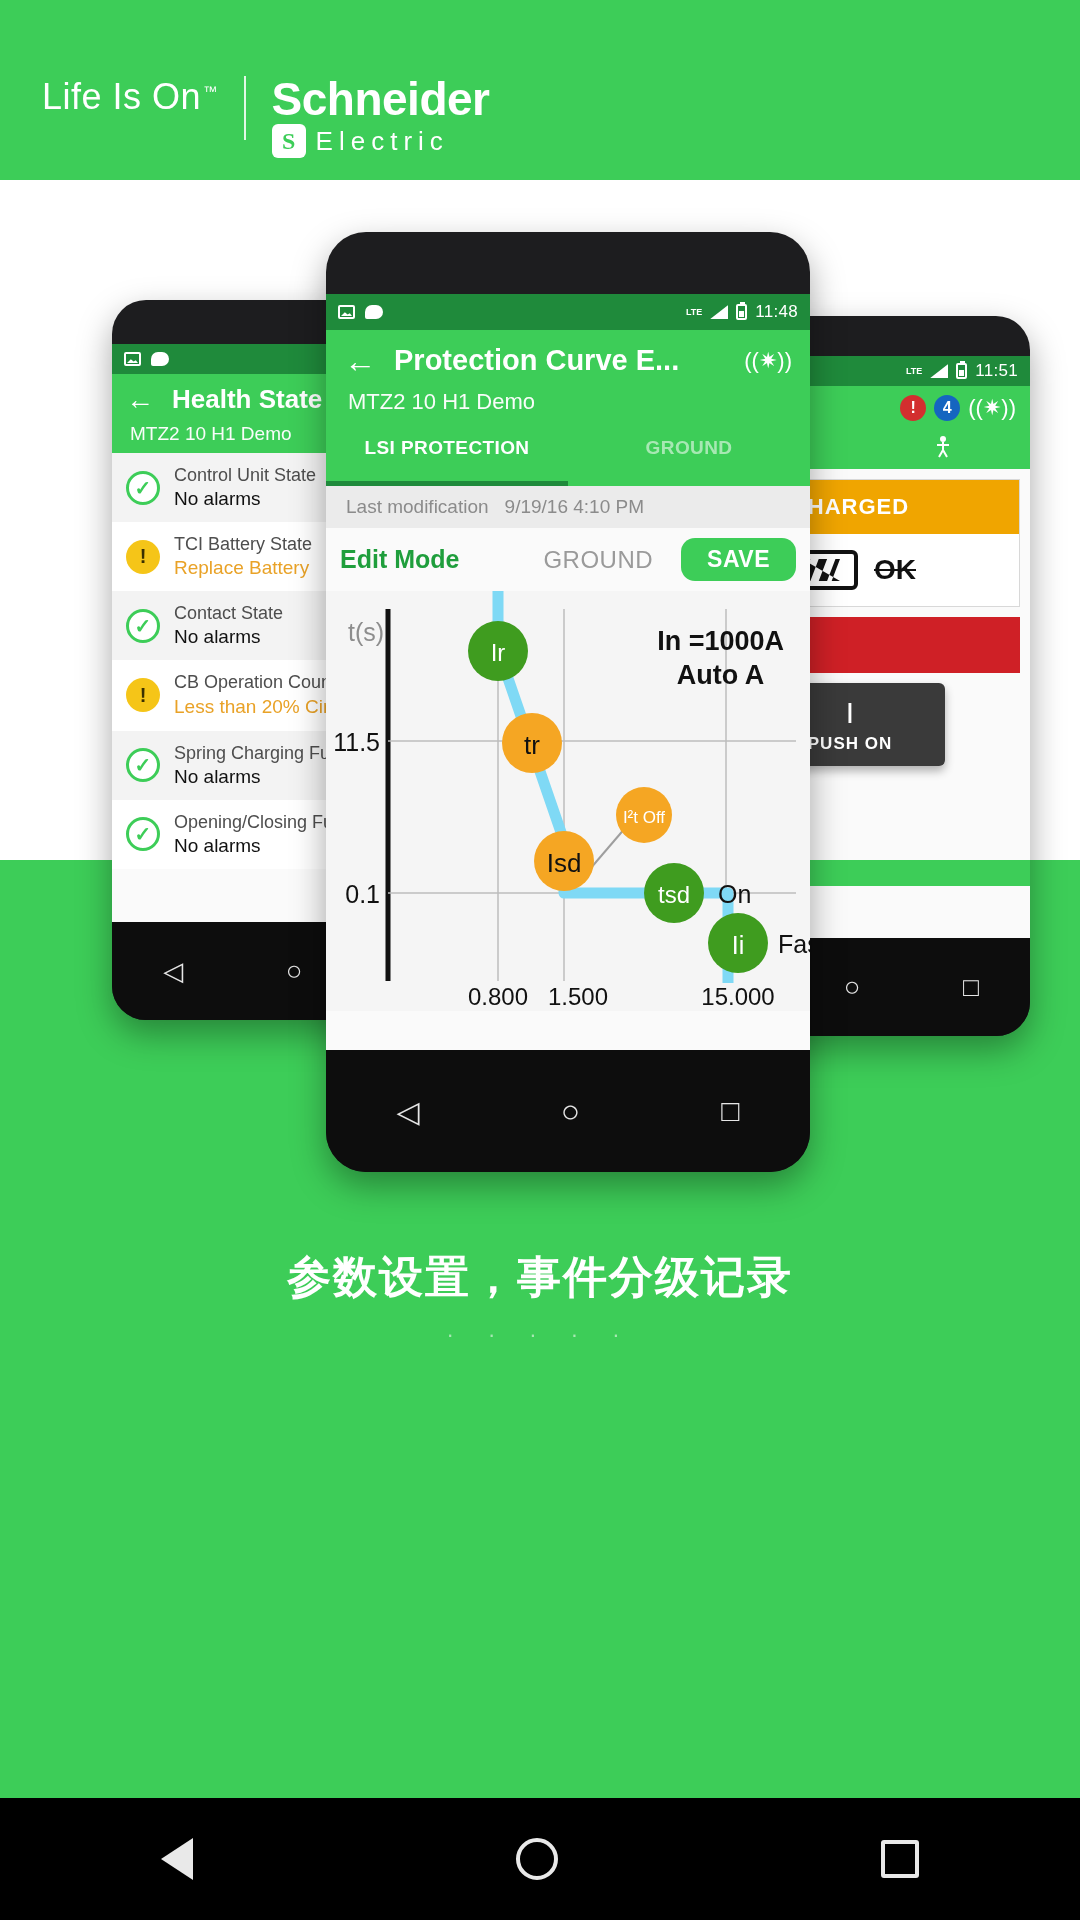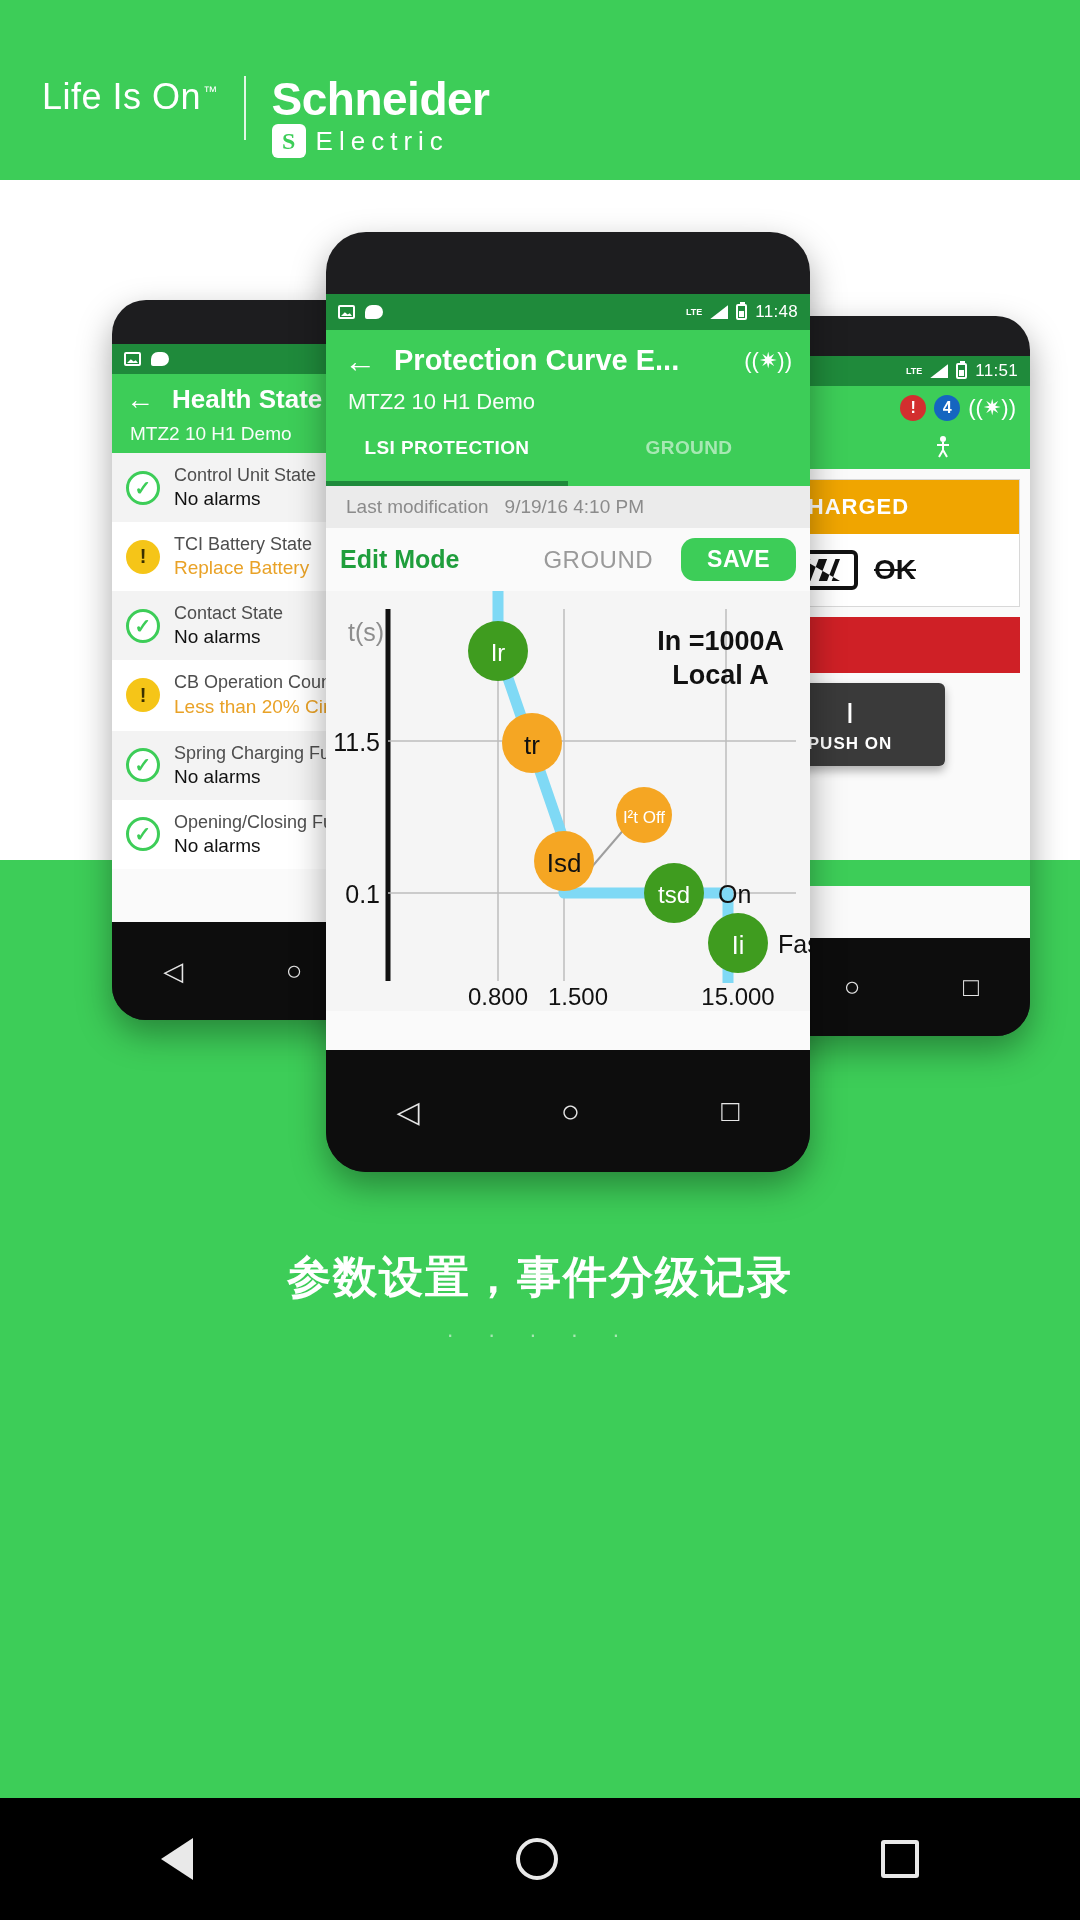--- a/index.html
+++ b/index.html
@@ -482,21 +482,21 @@
         <text x="54" y="312" text-anchor="end" font-size="25" fill="#111" font-family="Liberation Sans, sans-serif">0.1</text>
         <text x="172" y="414" text-anchor="middle" font-size="24" fill="#111" font-family="Liberation Sans, sans-serif">0.800</text>
         <text x="252" y="414" text-anchor="middle" font-size="24" fill="#111" font-family="Liberation Sans, sans-serif">1.500</text>
         <text x="412" y="414" text-anchor="middle" font-size="24" fill="#111" font-family="Liberation Sans, sans-serif">15.000</text>
 
         <text x="392" y="312" font-size="25" fill="#111" font-family="Liberation Sans, sans-serif">On</text>
         <text x="452" y="362" font-size="25" fill="#111" font-family="Liberation Sans, sans-serif">Fast</text>
       </svg>
       <div class="chart-note">
         <div>In =1000A</div>
-        <div>Local A</div>
+        <div>Auto A</div>
       </div>
     </div>
   </div>
   <div class="navbar" style="height:122px;">
     <span class="nav-ico" style="font-size:30px;">◁</span>
     <span class="nav-ico" style="font-size:32px;">○</span>
     <span class="nav-ico" style="font-size:30px;">□</span>
   </div>
 </div>
 

